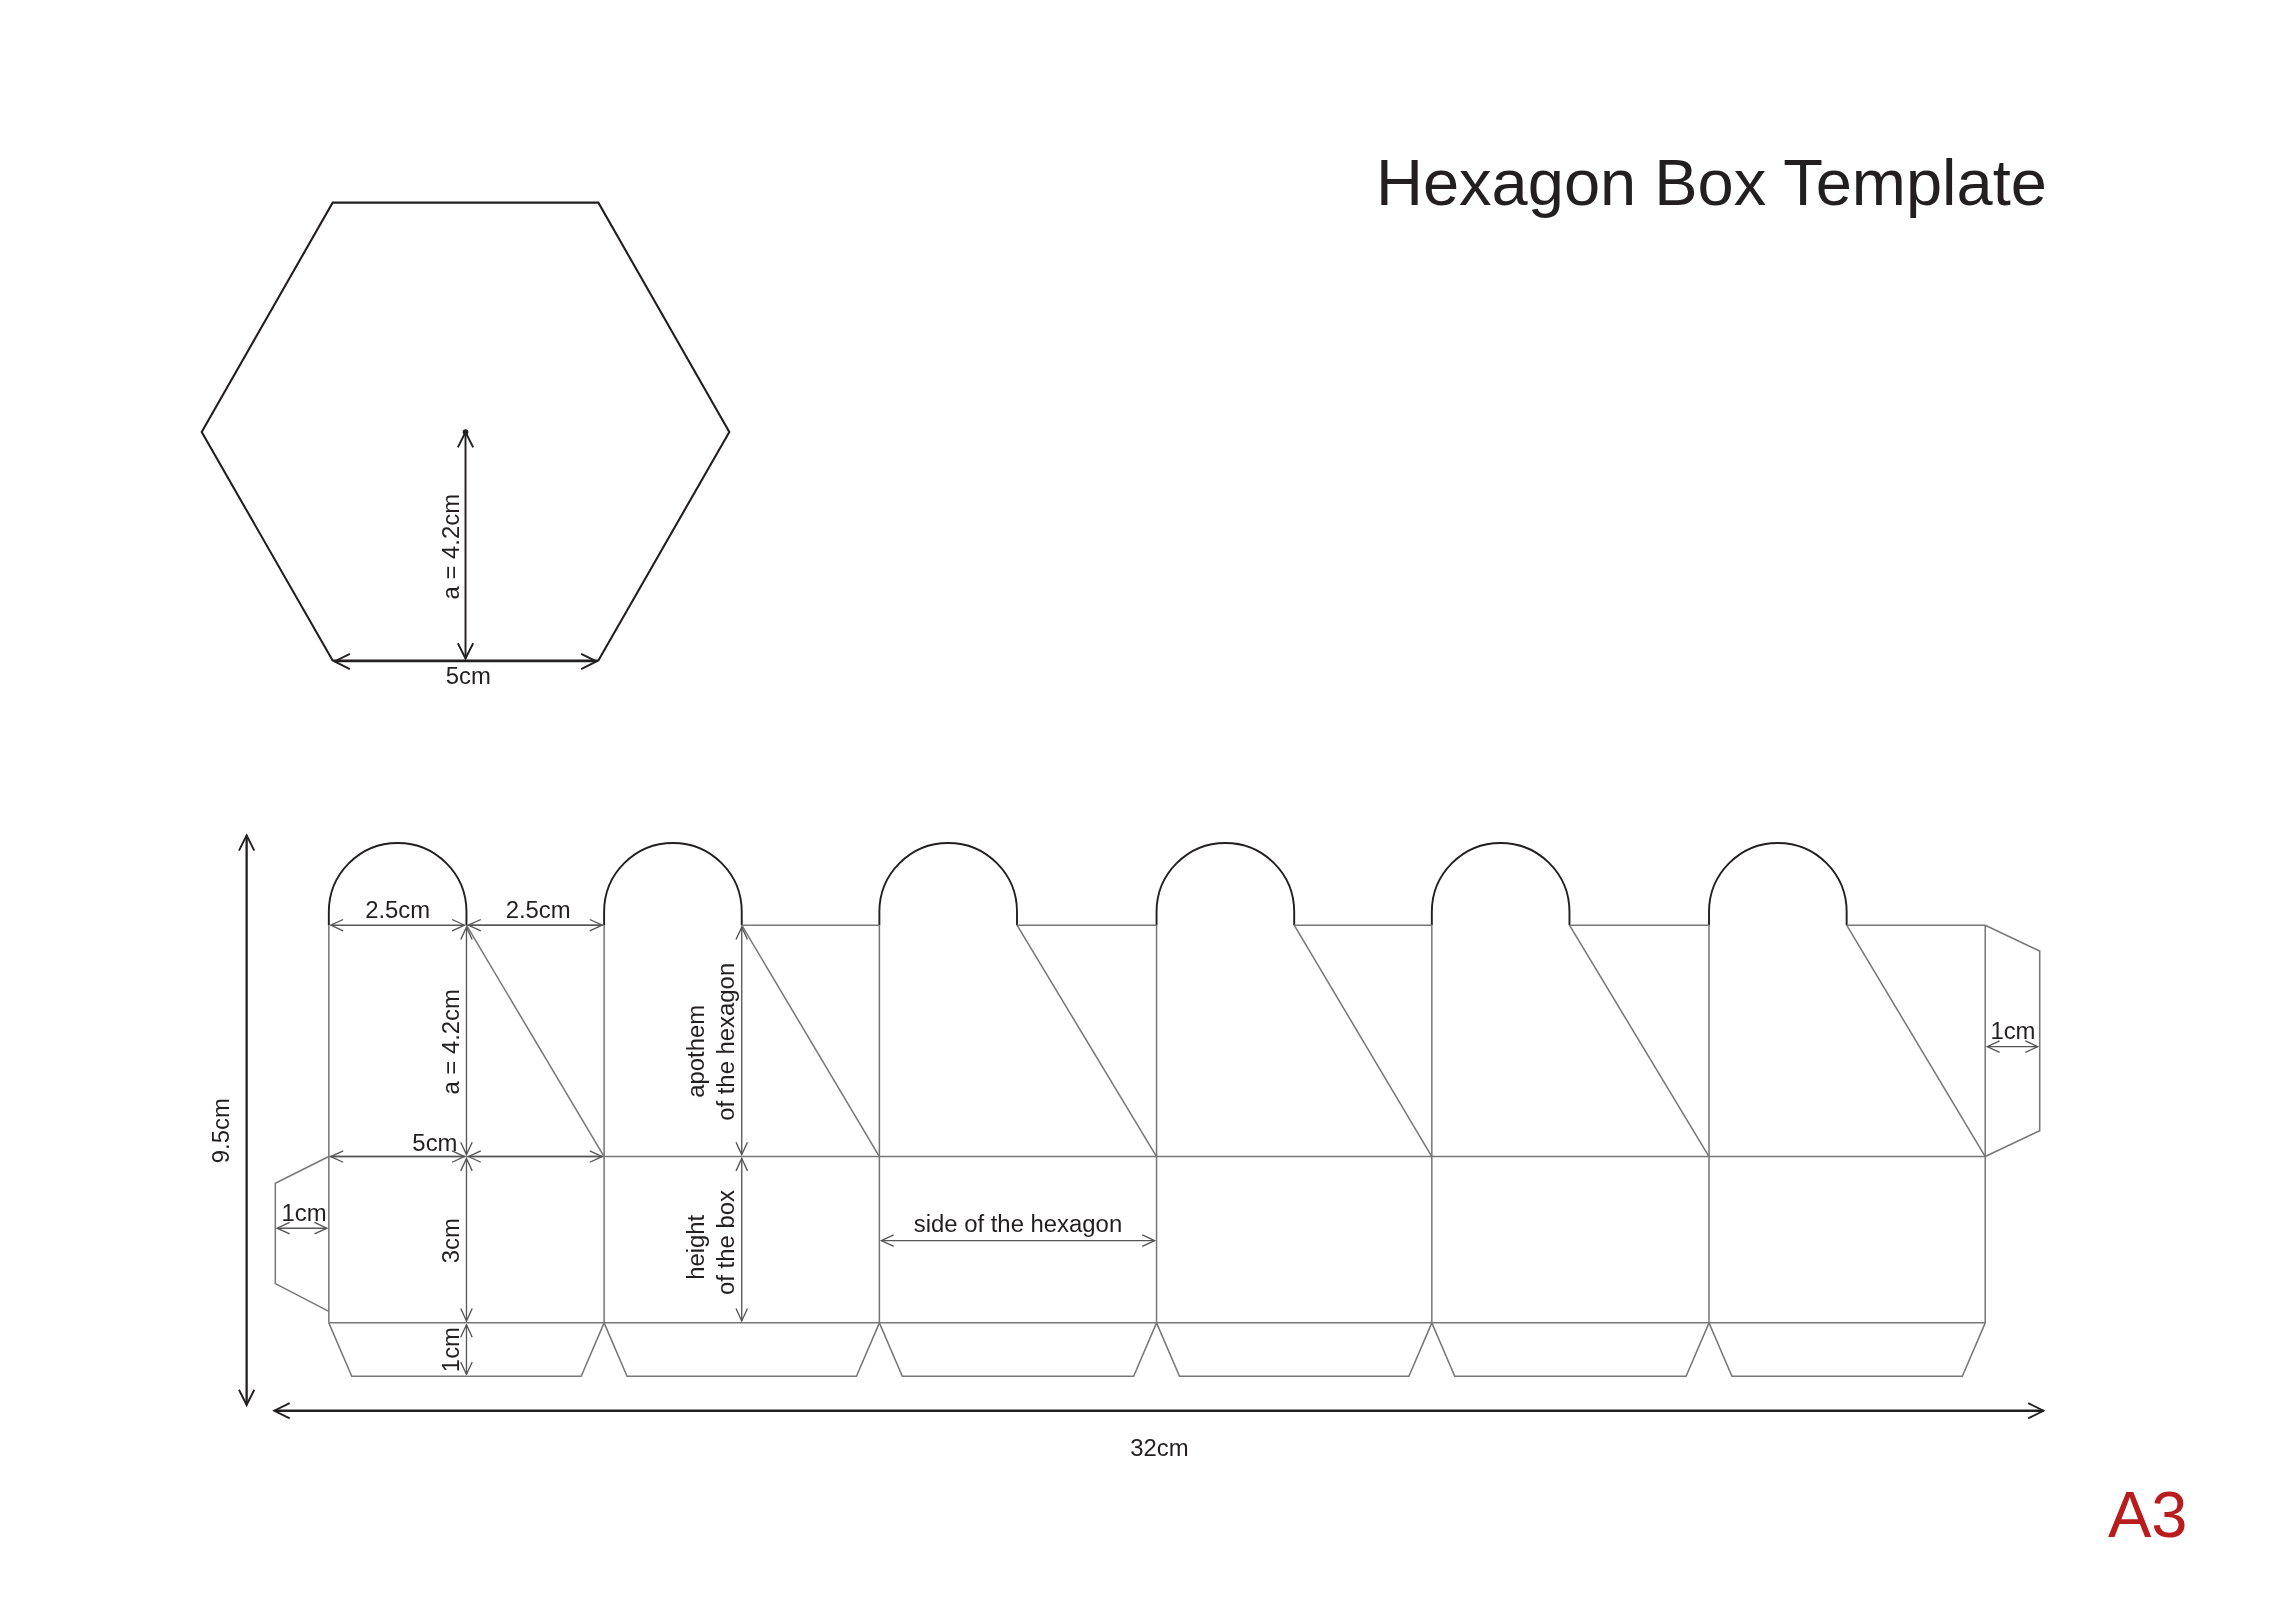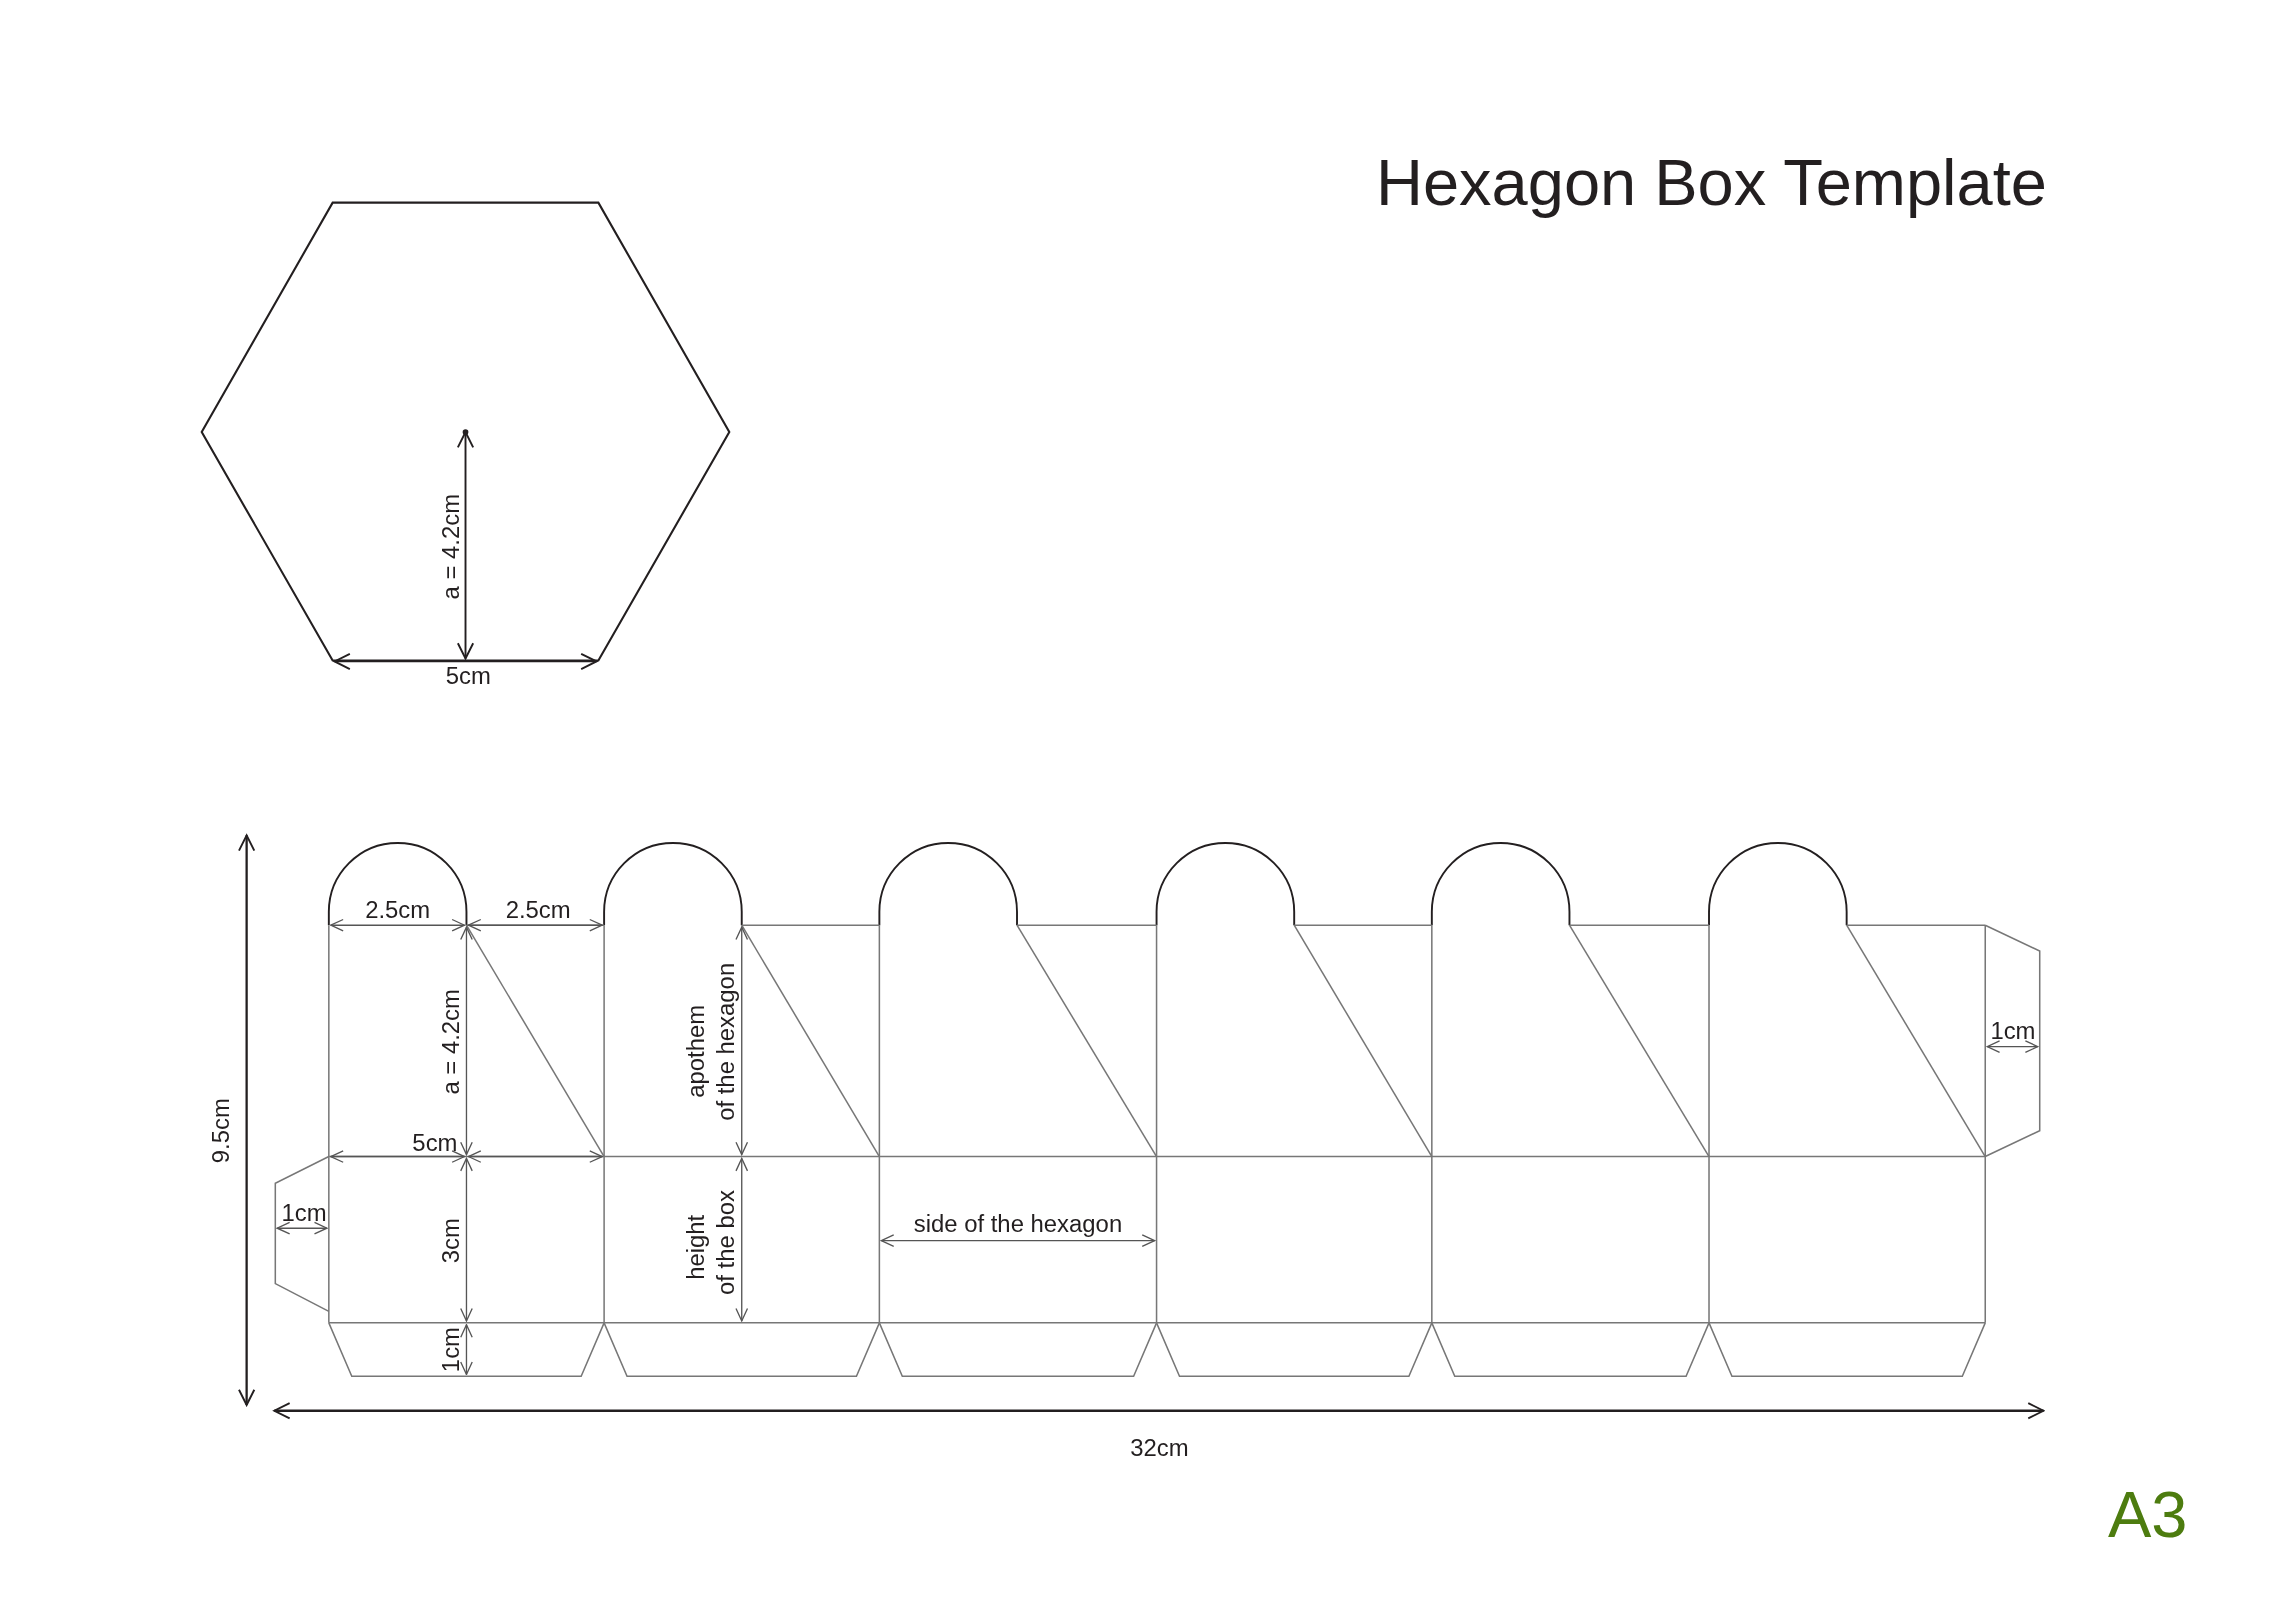--- a/index.html
+++ b/index.html
@@ -1,20 +1,20 @@
 <!DOCTYPE html>
 <html><head>
 <meta charset="utf-8">
 <style>
   html, body { margin:0; padding:0; background:#ffffff; }
   body { width:2294px; height:1622px; position:relative; overflow:hidden;
          font-family:"Liberation Sans", sans-serif; color:#231f20; }
   svg { position:absolute; left:0; top:0; }
   .title { position:absolute; left:1376px; top:145px; font-size:65px; letter-spacing:0px; color:#231f20; white-space:nowrap;text-align:right; }
-  .paper { position:absolute; left:2108px; top:1477px; font-size:65px; color:#4d7c0f; }
+  .paper { position:absolute; left:2108px; top:1477px; font-size:65px; color:#b91c1c; }
   .lbl { font-family:"Liberation Sans", sans-serif; fill:#231f20; }
 </style>
 </head>
 <body>
 
 <svg width="2294" height="1622" viewBox="0 0 2400 1697">
   <defs>
     <marker id="ah" markerWidth="20" markerHeight="20" refX="18" refY="10" orient="auto-start-reverse" markerUnits="userSpaceOnUse">
       <path d="M2,2 L18,10 L2,18" fill="none" stroke="#231f20" stroke-width="2"></path>
     </marker>

